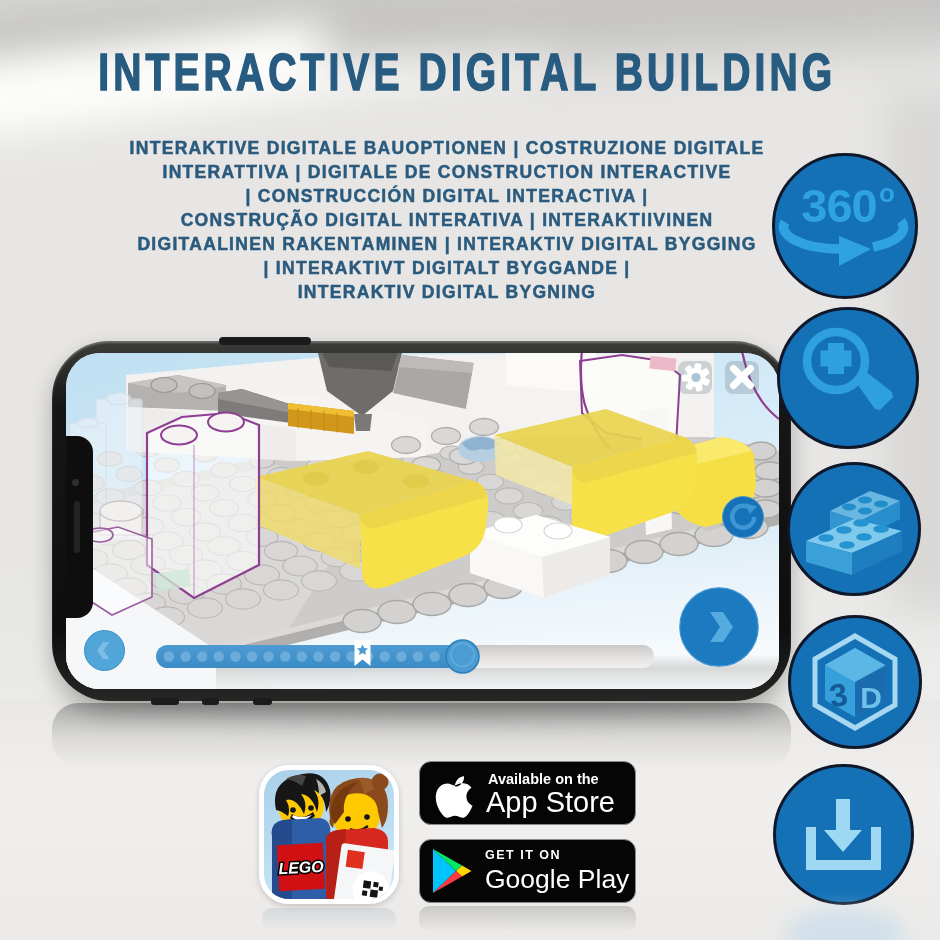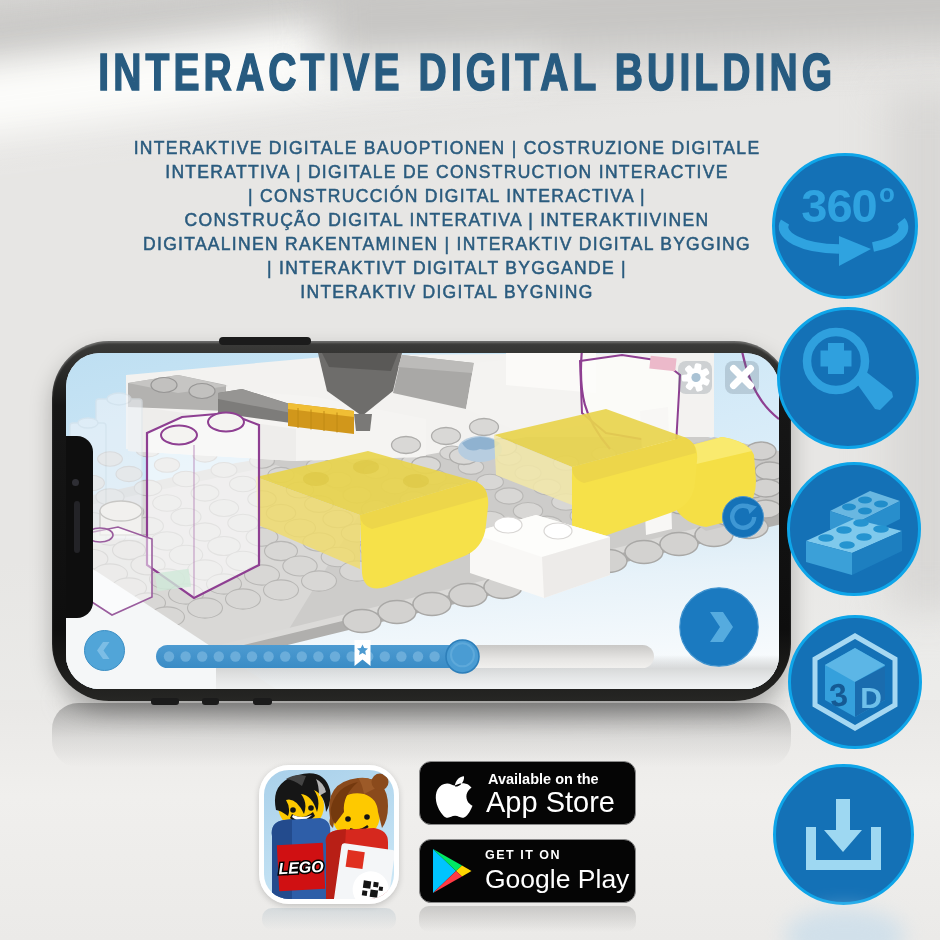--- a/index.html
+++ b/index.html
@@ -1,26 +1,26 @@
 <!DOCTYPE html>
 <html><head><meta charset="utf-8">
 <style>
 html,body{margin:0;padding:0;}
 body{width:940px;height:940px;position:relative;overflow:hidden;
   background:#e8e7e5; font-family:"Liberation Sans", sans-serif;}
 .abs{position:absolute;}
 .circ{position:absolute;border-radius:50%;background:#1471b6;
-  border:3px solid #0ea5e9; box-sizing:border-box;
+  border:3px solid #0f172a; box-sizing:border-box;
   display:flex;align-items:center;justify-content:center;}
 .title{position:absolute;top:42px;left:-18px;width:930px;text-align:center;
   font-weight:bold;font-size:52px;letter-spacing:5.5px;color:#275b80;
   white-space:nowrap;transform:scaleX(0.75);transform-origin:465px 0;
   -webkit-text-stroke:1.6px #275b80;}
 .subs{position:absolute;top:136px;left:107px;width:680px;text-align:center;
-  font-weight:normal;font-size:17.5px;line-height:24px;letter-spacing:1.3px;
+  font-weight:bold;font-size:17.5px;line-height:24px;letter-spacing:1.3px;
   color:#2a5b7e;-webkit-text-stroke:0.5px #2a5b7e;}
 </style></head><body>
 
 <div class="abs" style="left:0;top:0;width:940px;height:940px;background:linear-gradient(175deg,#d8d7d5 0%,#e7e6e4 17%,#e7e6e4 55%,#ececea 75%,#efeeec 100%);"></div>
 <div class="abs" style="left:-60px;top:-6px;width:500px;height:52px;background:#c3c2c0;filter:blur(18px);transform:rotate(-6deg);opacity:.9;"></div>
 <div class="abs" style="left:-90px;top:34px;width:640px;height:74px;background:#fdfdfb;filter:blur(20px);transform:rotate(-7deg);"></div>
 <div class="abs" style="left:320px;top:-34px;width:700px;height:84px;background:#c6c5c3;filter:blur(22px);transform:rotate(-2deg);"></div>
 <div class="abs" style="left:888px;top:90px;width:80px;height:520px;background:#d8d7d5;filter:blur(20px);"></div>
 <div class="abs" style="left:0;top:700px;width:940px;height:240px;background:linear-gradient(180deg,#e9e8e6,#f0efed 40%,#ebeae8);"></div>
 

